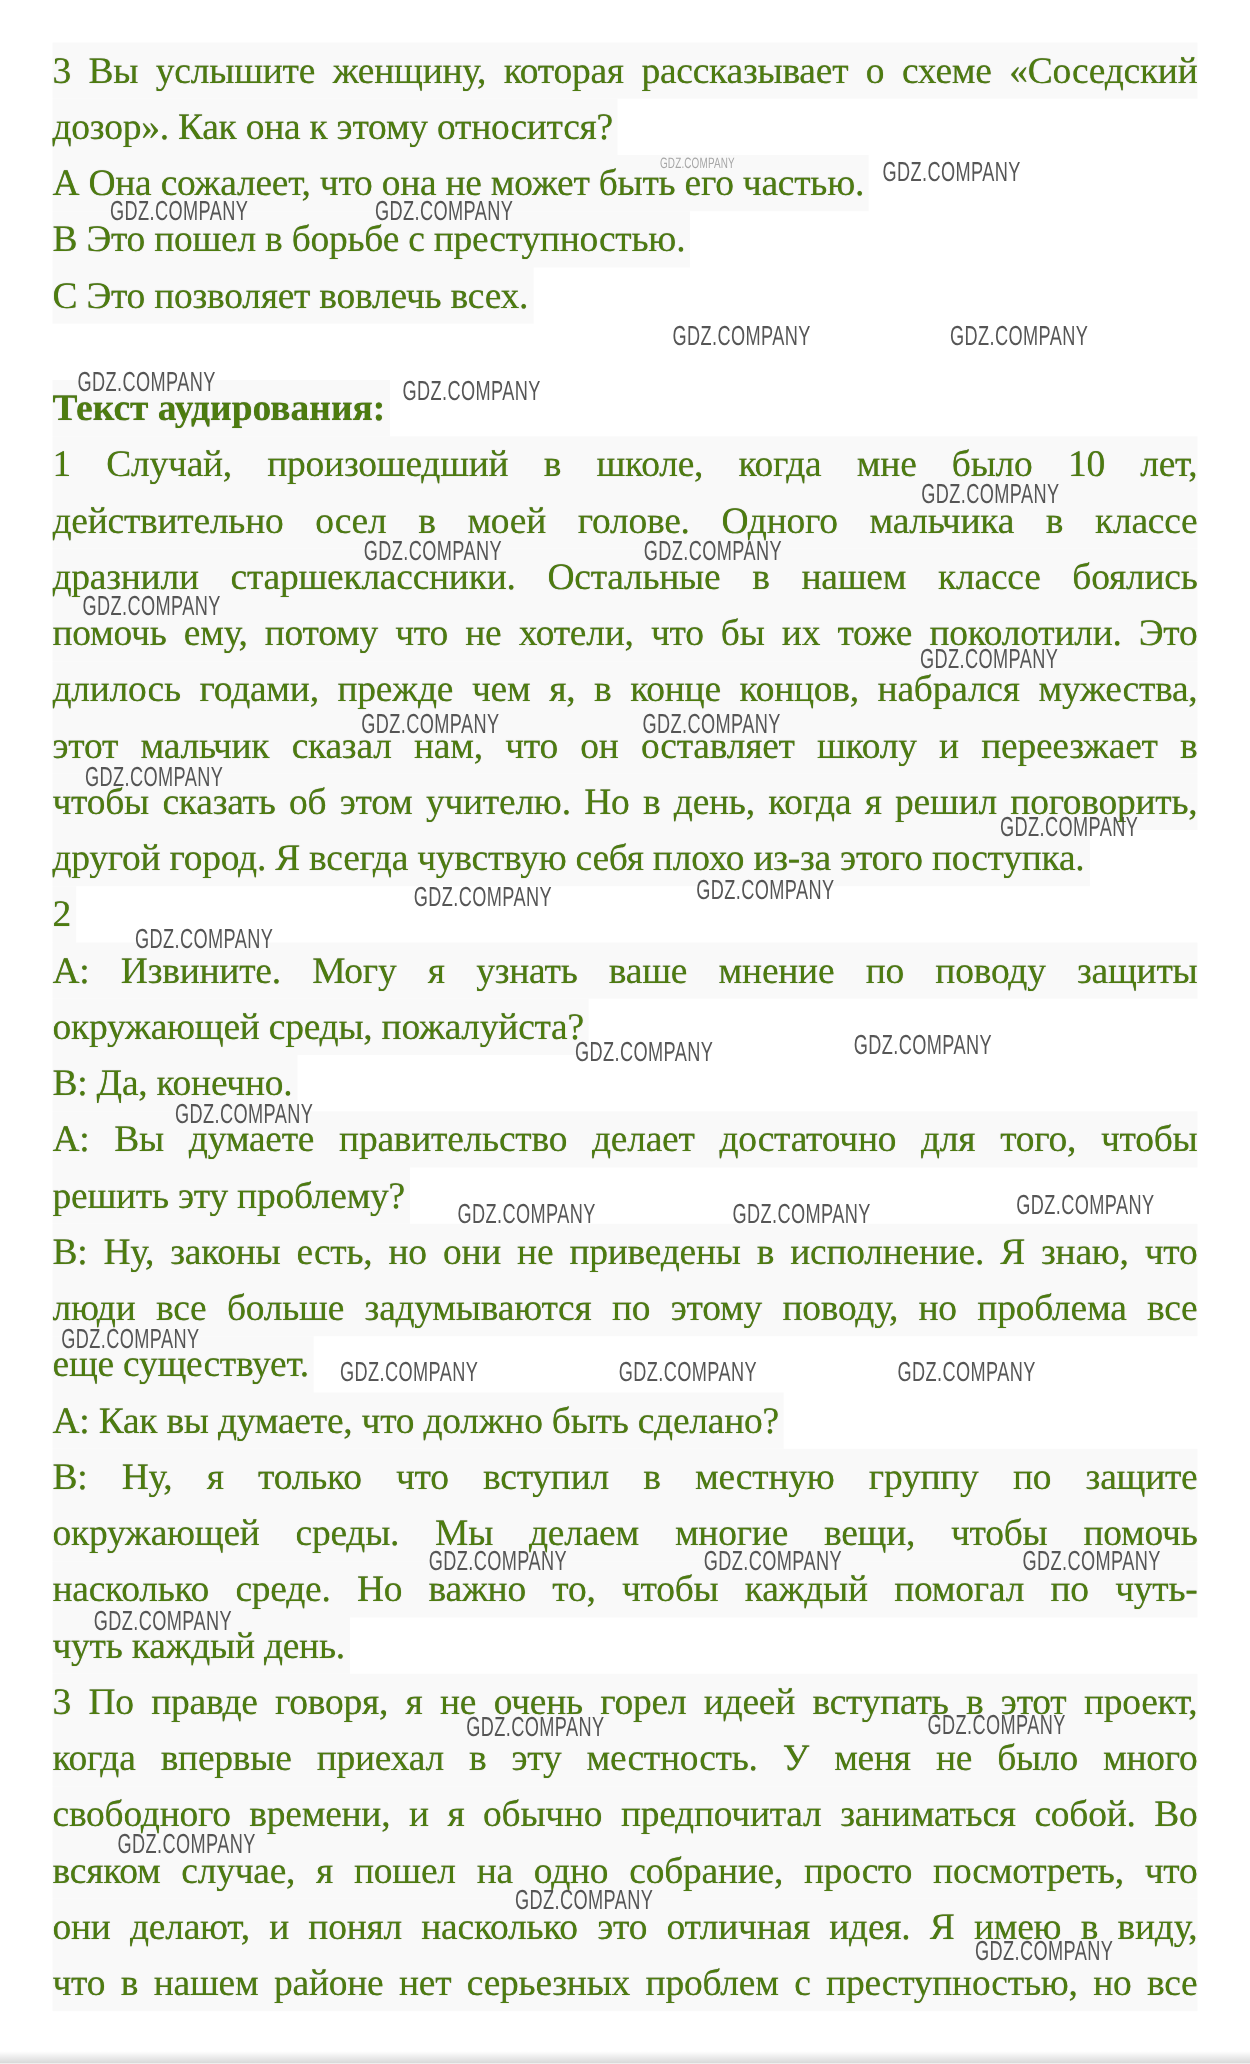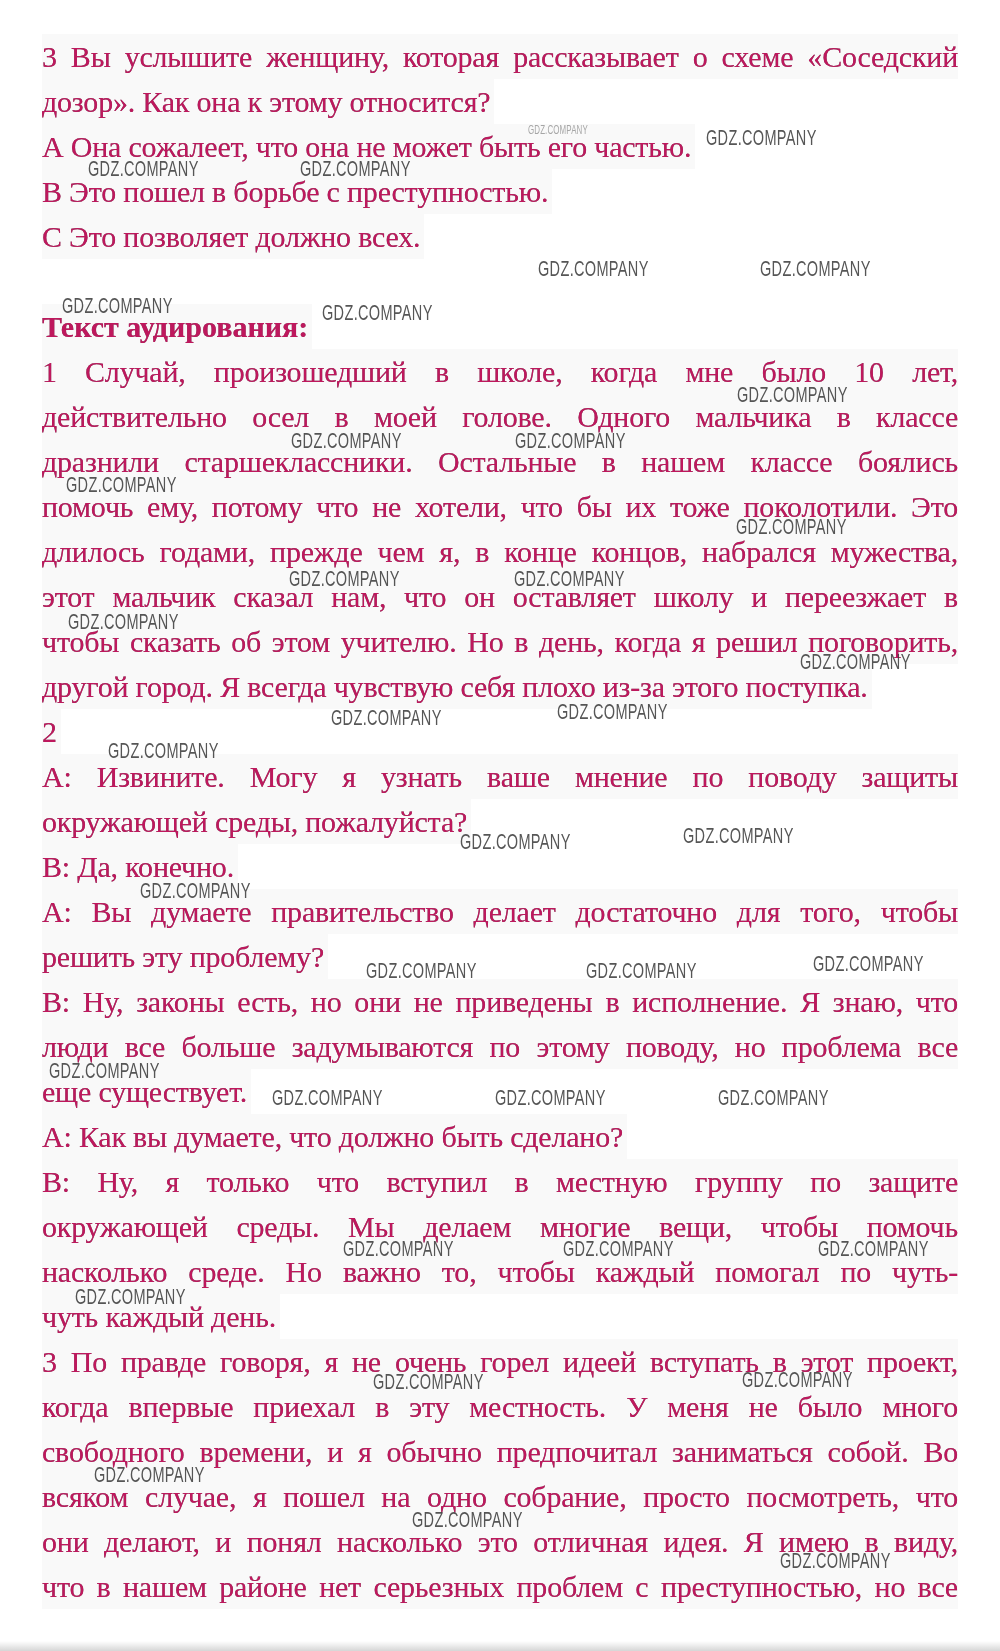--- a/index.html
+++ b/index.html
@@ -21,21 +21,21 @@
     position: absolute;
     left: 42px;
     top: 34px;
     width: 916px;
   }
   .line {
     height: 45px;
     line-height: 45px;
     font-size: 30px;
     letter-spacing: -0.2px;
-    color: #be185d;
+    color: #4d7c0f;
     text-shadow: 0 0 0.6px rgba(0,0,0,0.55);
     background: rgba(0,0,0,0.025);
   }
   .line:not(.justify) {
     width: fit-content;
     padding-right: 4px;
   }
   .line.justify {
     text-align: justify;
     text-align-last: justify;
@@ -80,21 +80,21 @@
 
 <div class="page">
   <div id="doc">
       <div class="block">
         <div class="line justify">3 Вы услышите женщину, которая рассказывает о схеме «Соседский</div>
         <div class="line">дозор». Как она к этому относится?</div>
       </div>
       <div class="block">
         <div class="line">А Она сожалеет, что она не может быть его частью.</div>
         <div class="line">В Это пошел в борьбе с преступностью.</div>
-        <div class="line">С Это позволяет должно всех.</div>
+        <div class="line">С Это позволяет вовлечь всех.</div>
       </div>
       <div class="block gap-before">
         <div class="line heading">Текст аудирования:</div>
       </div>
       <div class="block">
         <div class="line justify">1 Случай, произошедший в школе, когда мне было 10 лет,</div>
         <div class="line justify">действительно осел в моей голове. Одного мальчика в классе</div>
         <div class="line justify">дразнили старшеклассники. Остальные в нашем классе боялись</div>
         <div class="line justify">помочь ему, потому что не хотели, что бы их тоже поколотили. Это</div>
         <div class="line justify">длилось годами, прежде чем я, в конце концов, набрался мужества,</div>

